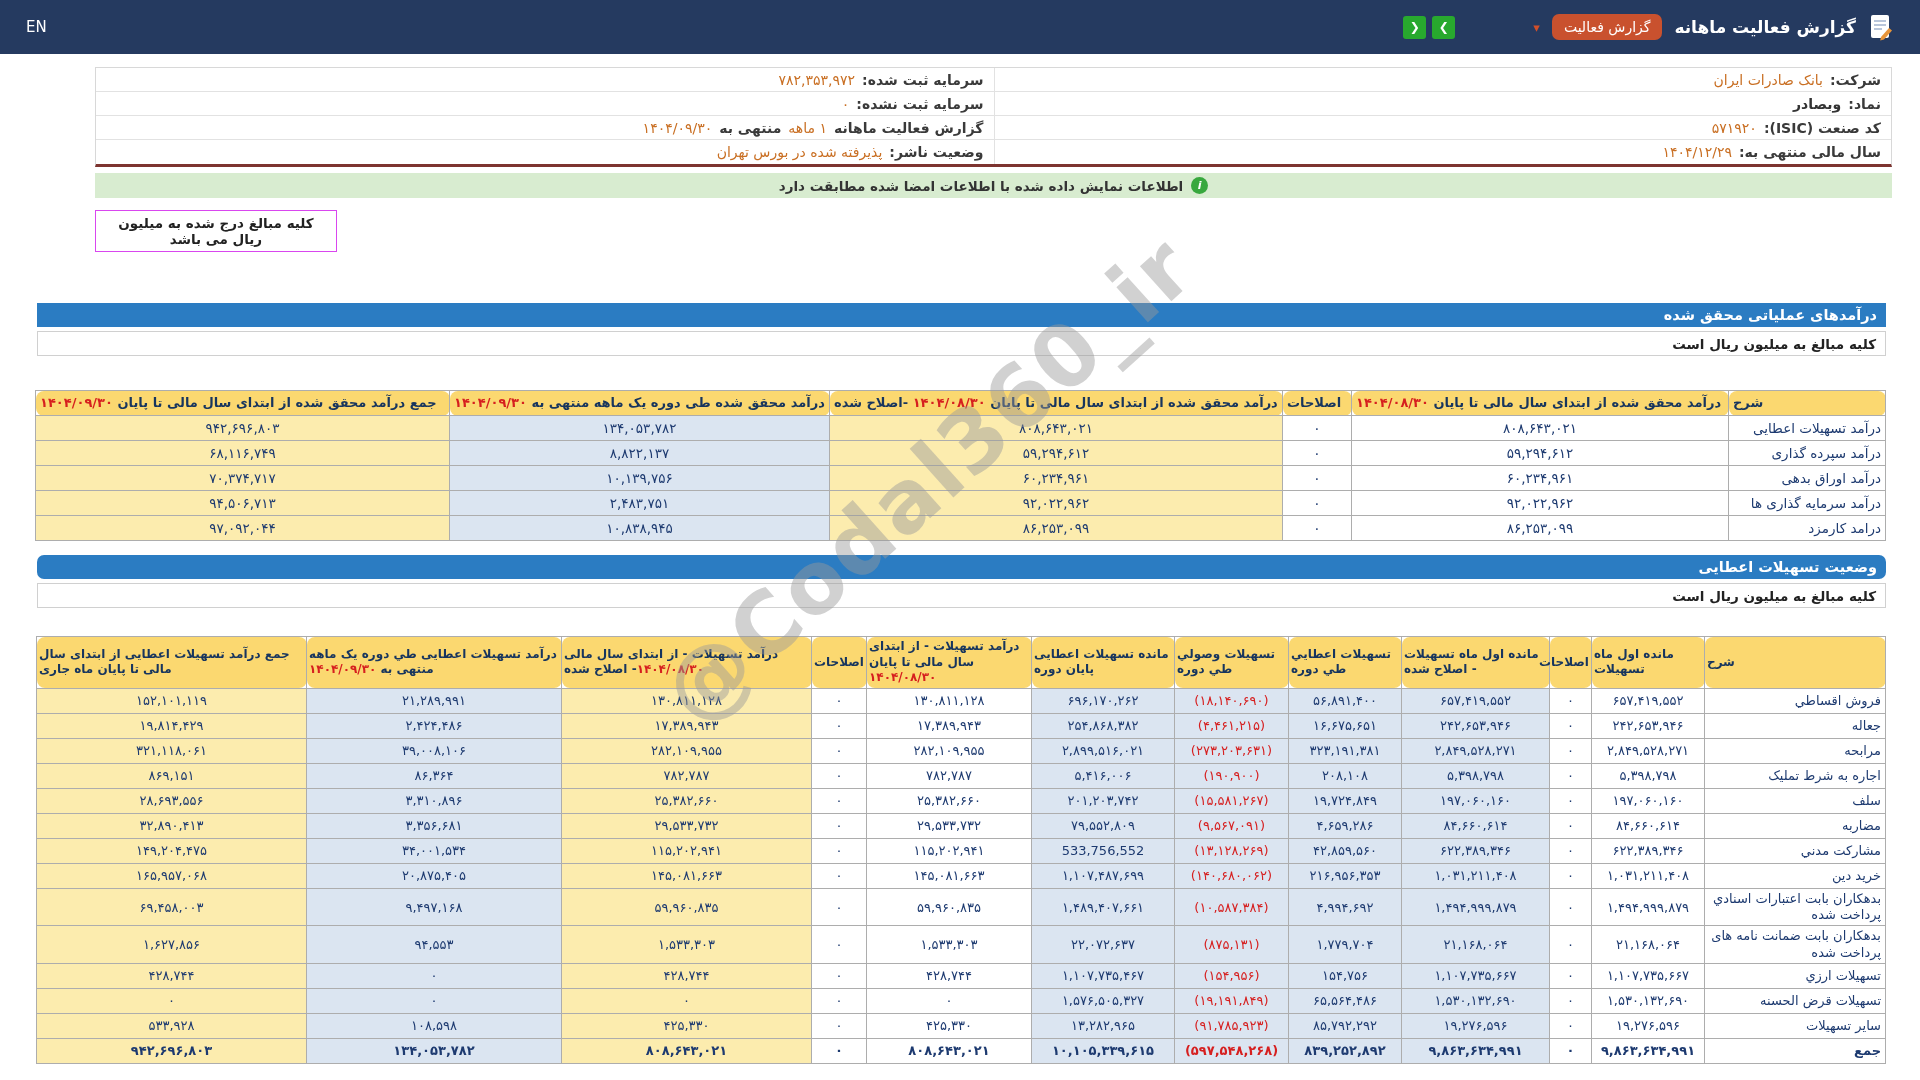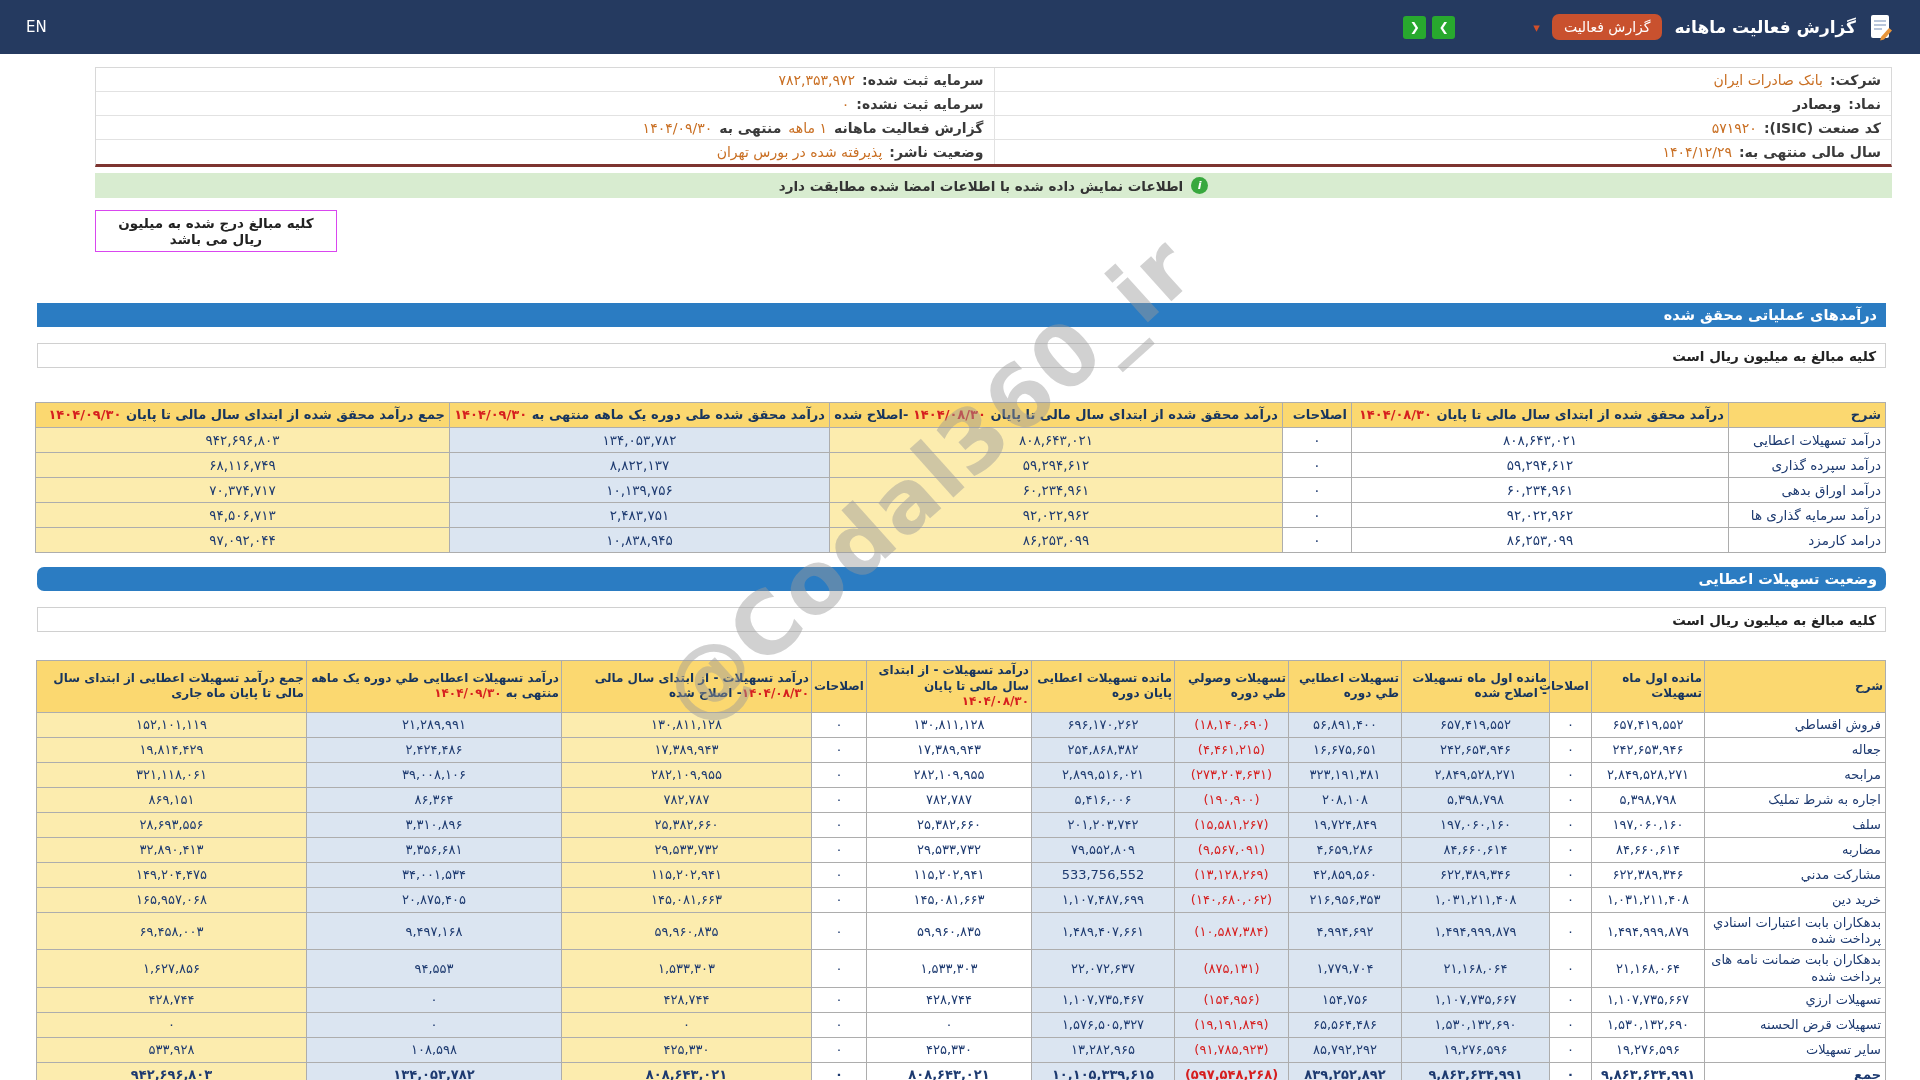--- a/index.html
+++ b/index.html
@@ -47,29 +47,29 @@
   .amounts-box { margin:12px auto 0 95px; width:242px; border:1px solid #d946ef;
                  padding:4px 8px; font-size:13.5px; font-weight:bold; color:#222;
                  text-align:center; background:#fff; }
 
   
   .content { margin:0 34px 0 37px; }
   .secbar { height:24px; background:#2b7cc2; color:#fff; font-weight:bold;
             font-size:14.5px; display:flex; align-items:center; padding:0 9px; }
   .secbar.first { margin-top:51px; }
   .secbar.second { margin-top:14px;border-radius:7px; }
-  .unitrow { height:25px; border:1px solid #d0d0d0; margin-top:16px; display:flex;
+  .unitrow { height:25px; border:1px solid #d0d0d0; margin-top:4px; display:flex;
              align-items:center; padding:0 9px; font-weight:bold; font-size:13.5px;
              color:#222; background:#fff; }
 
   table { width:100%; border-collapse:collapse; table-layout:fixed; margin-top:34px; }
   #table2 { margin-top:28px; }
   th,td { border:1px solid #adadad; padding:2px 4px; color:#1d3a70; height:25px; }
   th { background:#fbd870; color:#17355e; font-weight:bold; font-size:13px;
-       line-height:1.3; text-align:right; }
+       line-height:1.3; text-align:left;border-radius:8px; }
   #table2 th { font-size:12px; padding:2px 2px; }
   td.num { text-align:center; font-size:13.5px; }
   #table2 td.num { font-size:13px; }
   td.label { text-align:right; font-size:13.5px; }
   #table2 td.label { font-size:13px; line-height:1.25; }
   .c-white { background:#ffffff; }
   .c-cream { background:#fcecae; }
   .c-blue  { background:#dbe5f1; }
   .neg { color:#d61f1f; }
   .hdr-date { color:#d61f1f; }

